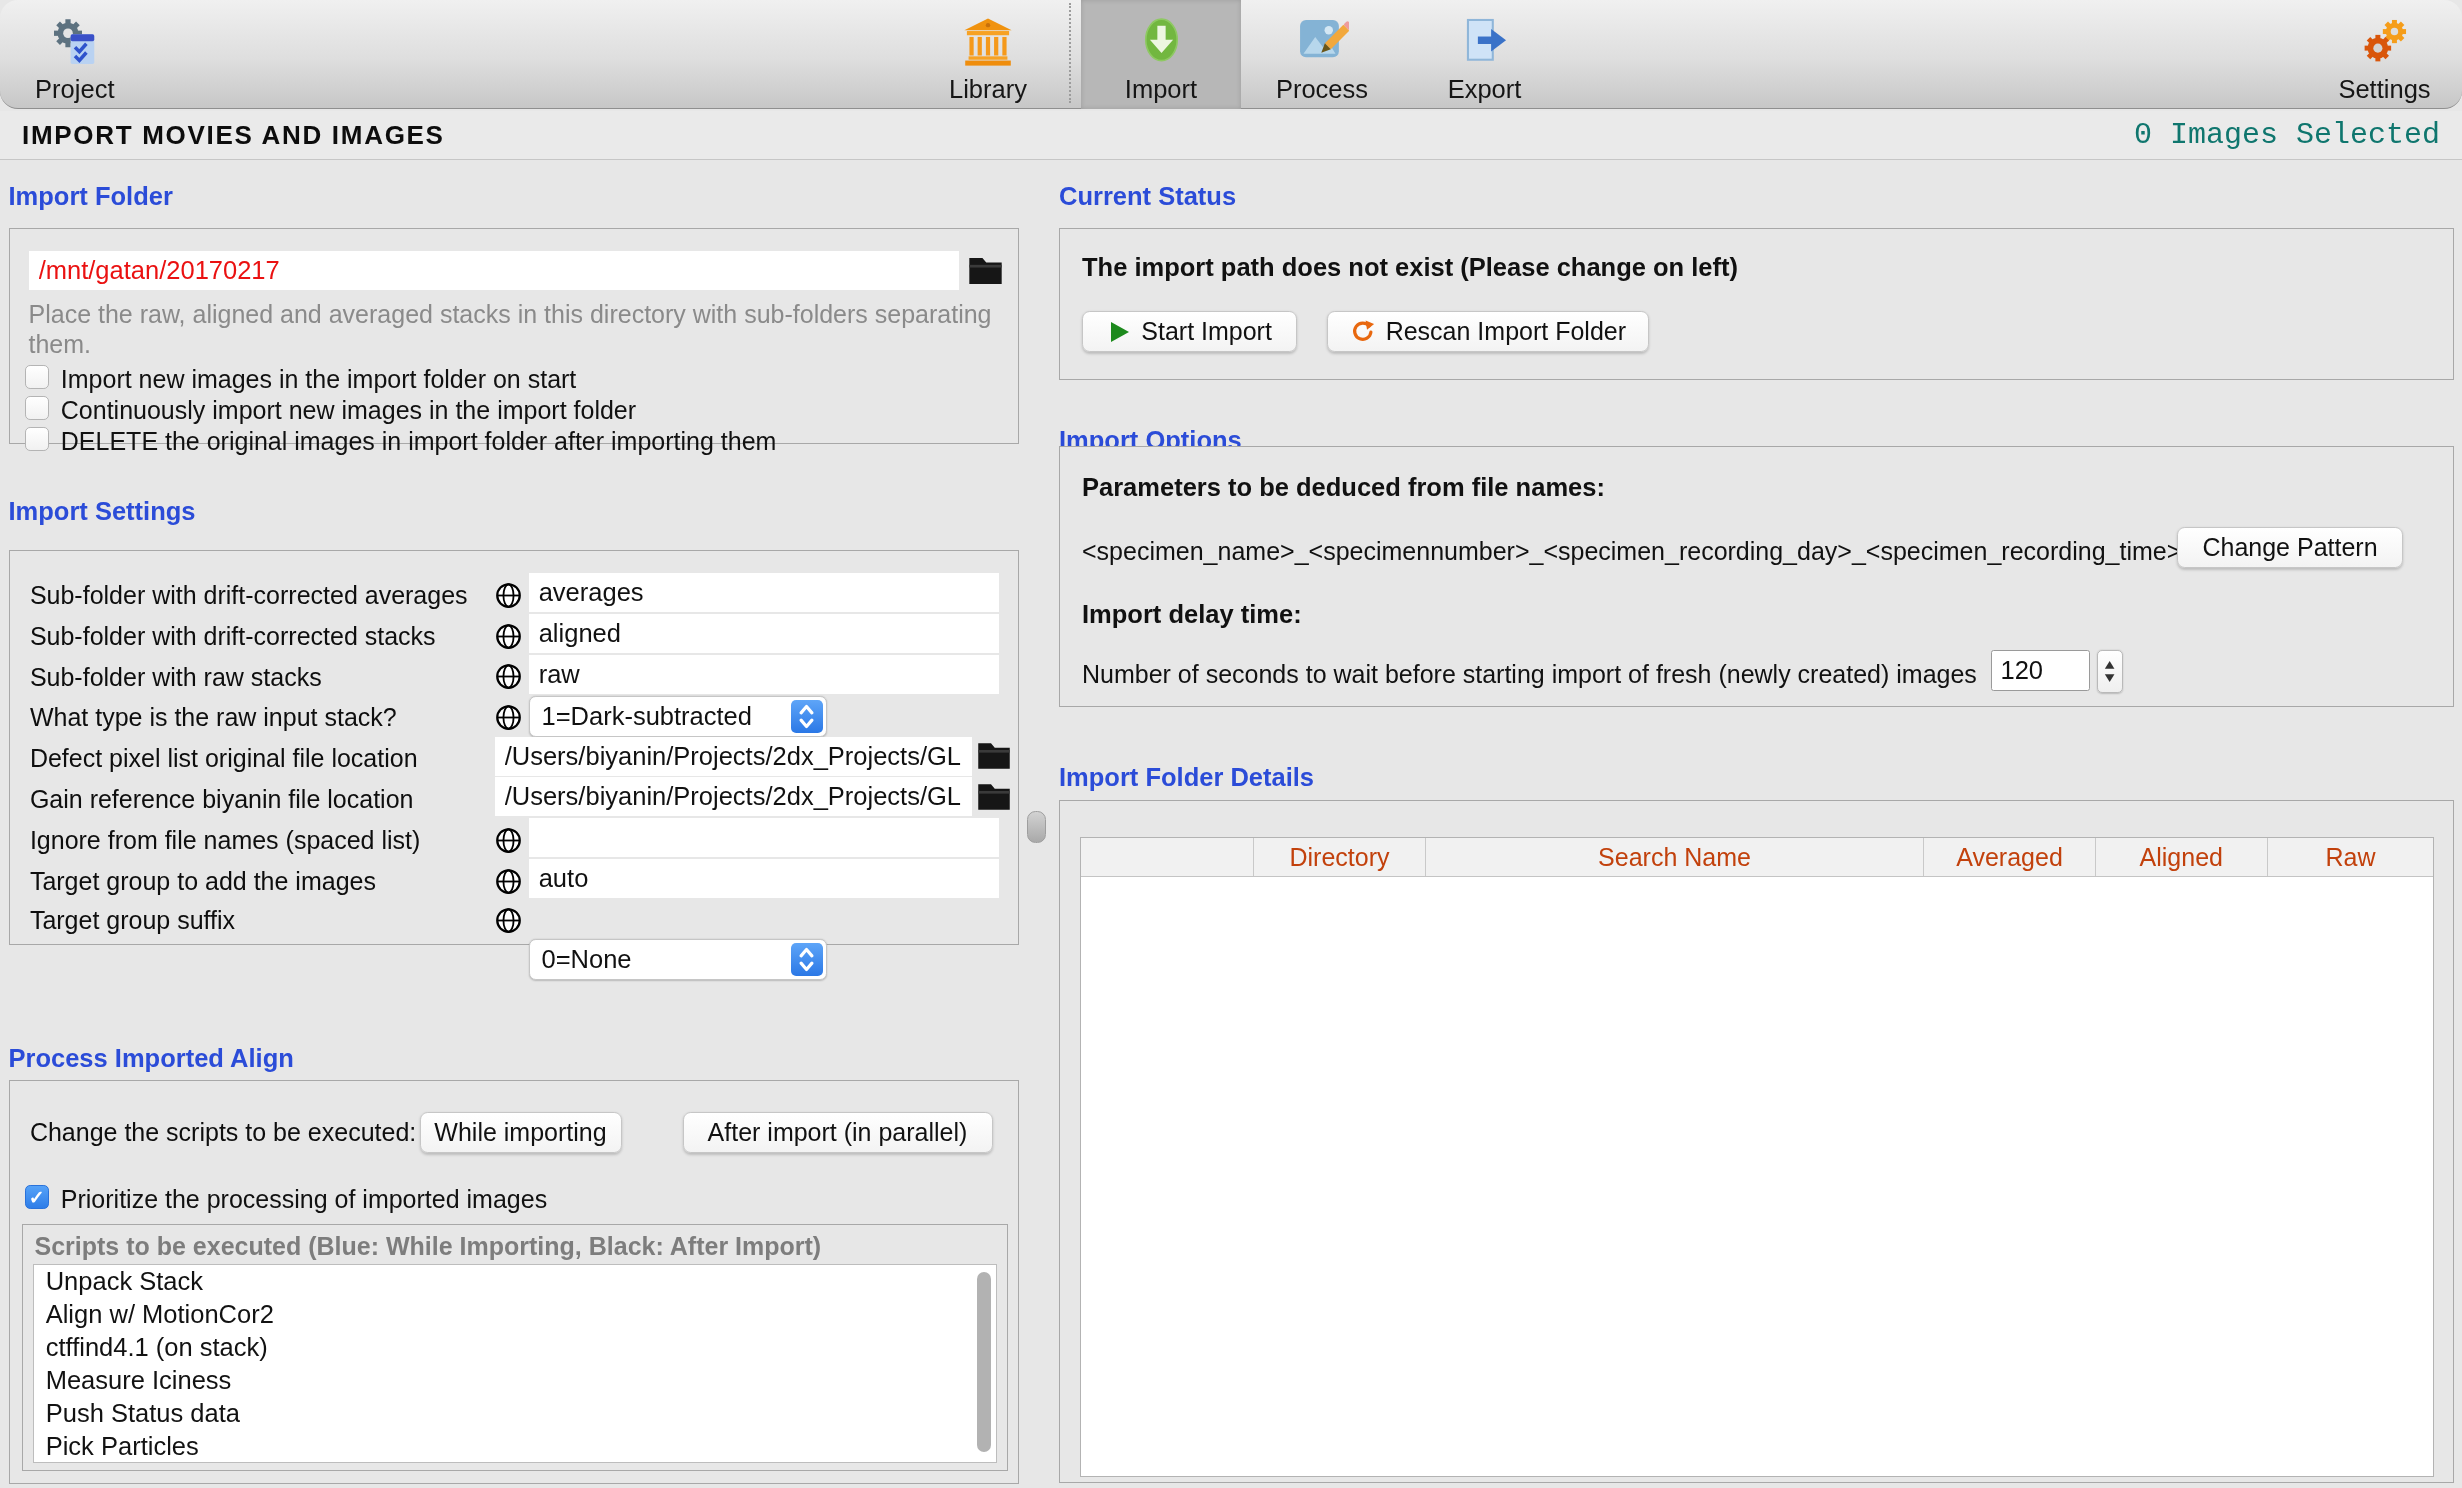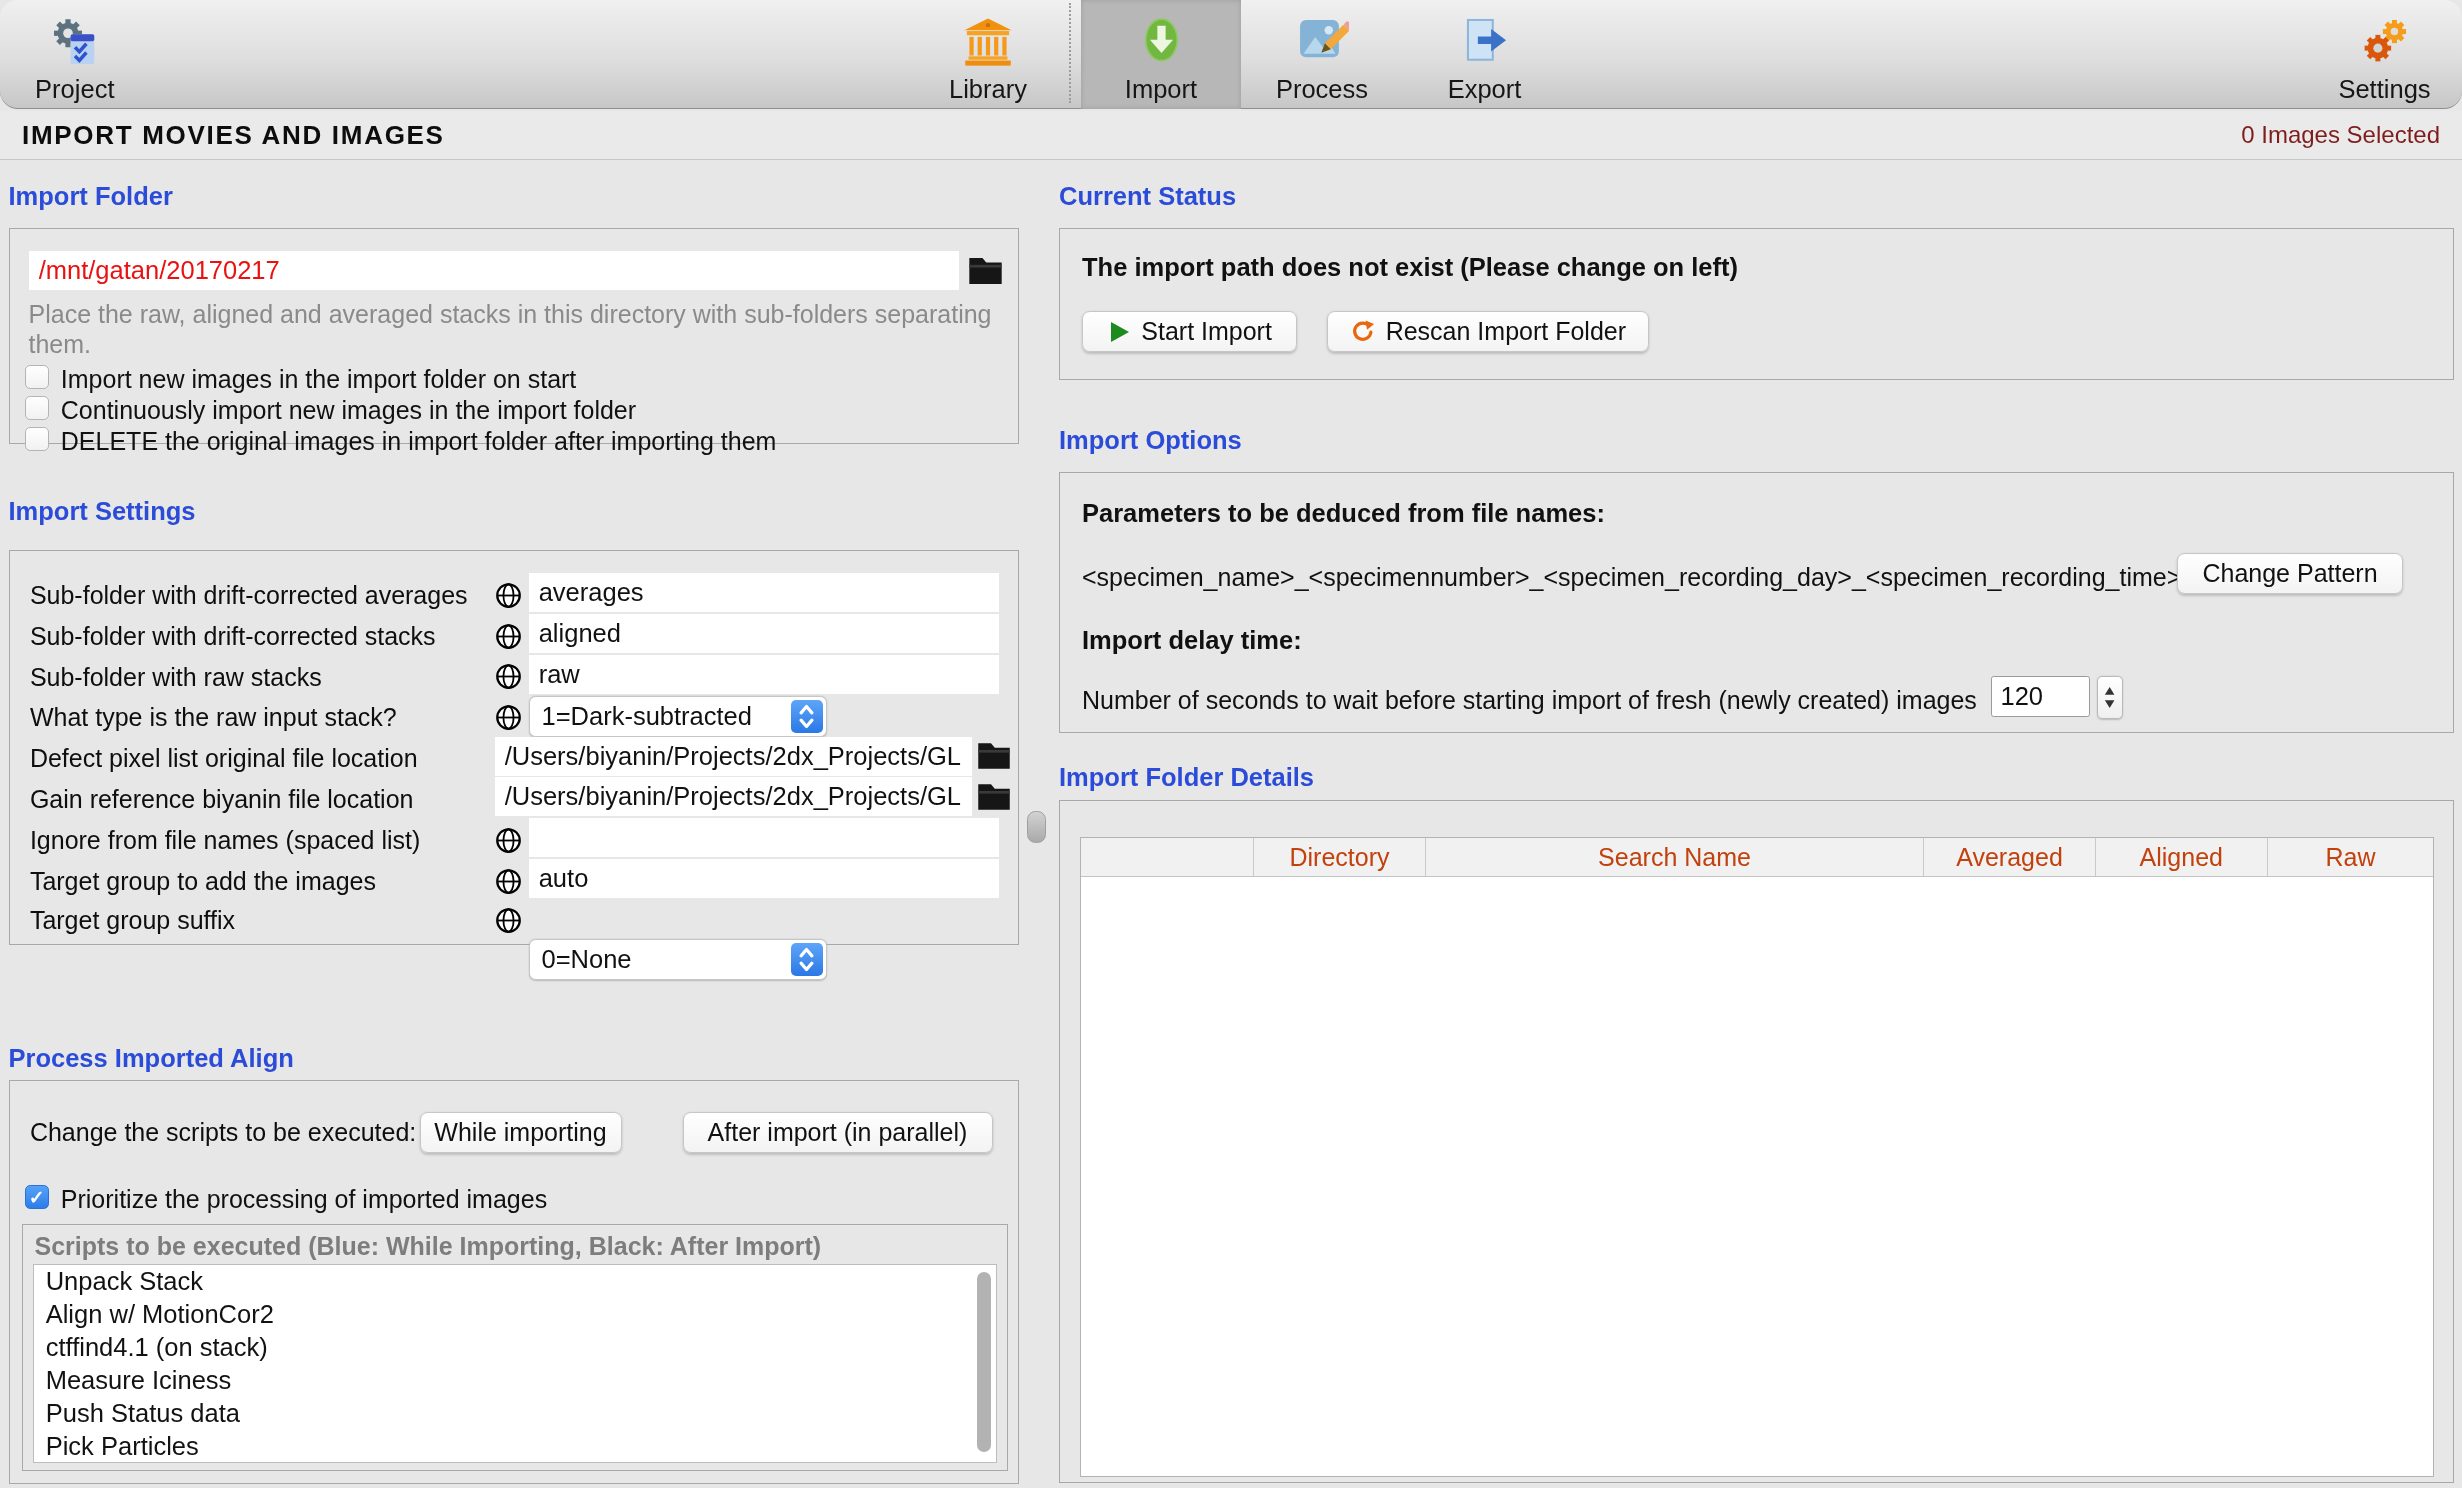--- a/index.html
+++ b/index.html
@@ -31,21 +31,21 @@
   .tb-sep { position:absolute; top:3.4px; height:100px; border-left:2.6px dotted #9c9c9c; }
 
   
   .header-bar {
     left:0; top:111px; width:2462px; height:49px;
     background:#eaeaea; border-bottom:1.7px solid #c6c6c6;
     display:flex; align-items:center; justify-content:space-between;
     padding:0 22px;
   }
   .page-title { font-weight:bold; font-size:26px; letter-spacing:1.7px; color:#0d0d0d; }
-  .sel-count { color:#7f1d1d; font-size:24px; }
+  .sel-count { color:#0f766e; font-size:30px;font-family:Liberation Mono, monospace; }
 
   
   .sec-h { color:#2b4cd8; font-weight:bold; font-size:25.5px; }
   .panel { border:1.7px solid #a8a8a8; background:#e7e7e7; }
   .btn {
     background:linear-gradient(#ffffff,#f3f3f3);
     border:0.9px solid #c6c6c6; border-radius:7.7px;
     box-shadow:0 1.7px 2.6px rgba(0,0,0,.18);
     display:flex; align-items:center; justify-content:center; gap:10.2px;
     font-size:25px; color:#111; cursor:default;
@@ -408,21 +408,21 @@
         <path d="M27 10 A 11.5 11.5 0 1 0 29.5 18.5" fill="none" stroke="#e8680f" stroke-width="4.5" stroke-linecap="round"></path>
         <polygon points="22,2 34,7 24,15" fill="#e8680f"></polygon>
       </svg>
     </span>
     <span>Rescan Import Folder</span>
   </div>
 </div>
 
 <div class="abs sec-h" style="left:1059px;top:426px;">Import Options</div>
 
-<div class="abs panel" style="left:1059px;top:472px;width:1395px;height:261px;">
+<div class="abs panel" style="left:1059px;top:446px;width:1395px;height:261px;">
   <div class="abs" style="left:22px;top:25.5px;font-weight:bold;font-size:25.5px;">Parameters to be deduced from file names:</div>
   <div class="abs" style="left:22px;top:90px;font-size:25px;">&lt;specimen_name&gt;_&lt;specimennumber&gt;_&lt;specimen_recording_day&gt;_&lt;specimen_recording_time&gt;</div>
   <div class="abs btn" style="left:1117px;top:80px;width:226px;height:41px;">Change Pattern</div>
   <div class="abs" style="left:22px;top:153px;font-weight:bold;font-size:25.5px;">Import delay time:</div>
   <div class="abs" style="left:22px;top:213px;font-size:25px;">Number of seconds to wait before starting import of fresh (newly created) images</div>
   <div class="abs num-input" style="left:931px;top:203px;width:99px;height:41px;">
     <span>120</span>
   </div>
   <span class="abs mini-spin" style="left:1037px;top:203px;width:25.5px;height:43px;">
     <svg viewBox="0 0 16 28" width="15.3" height="27">

